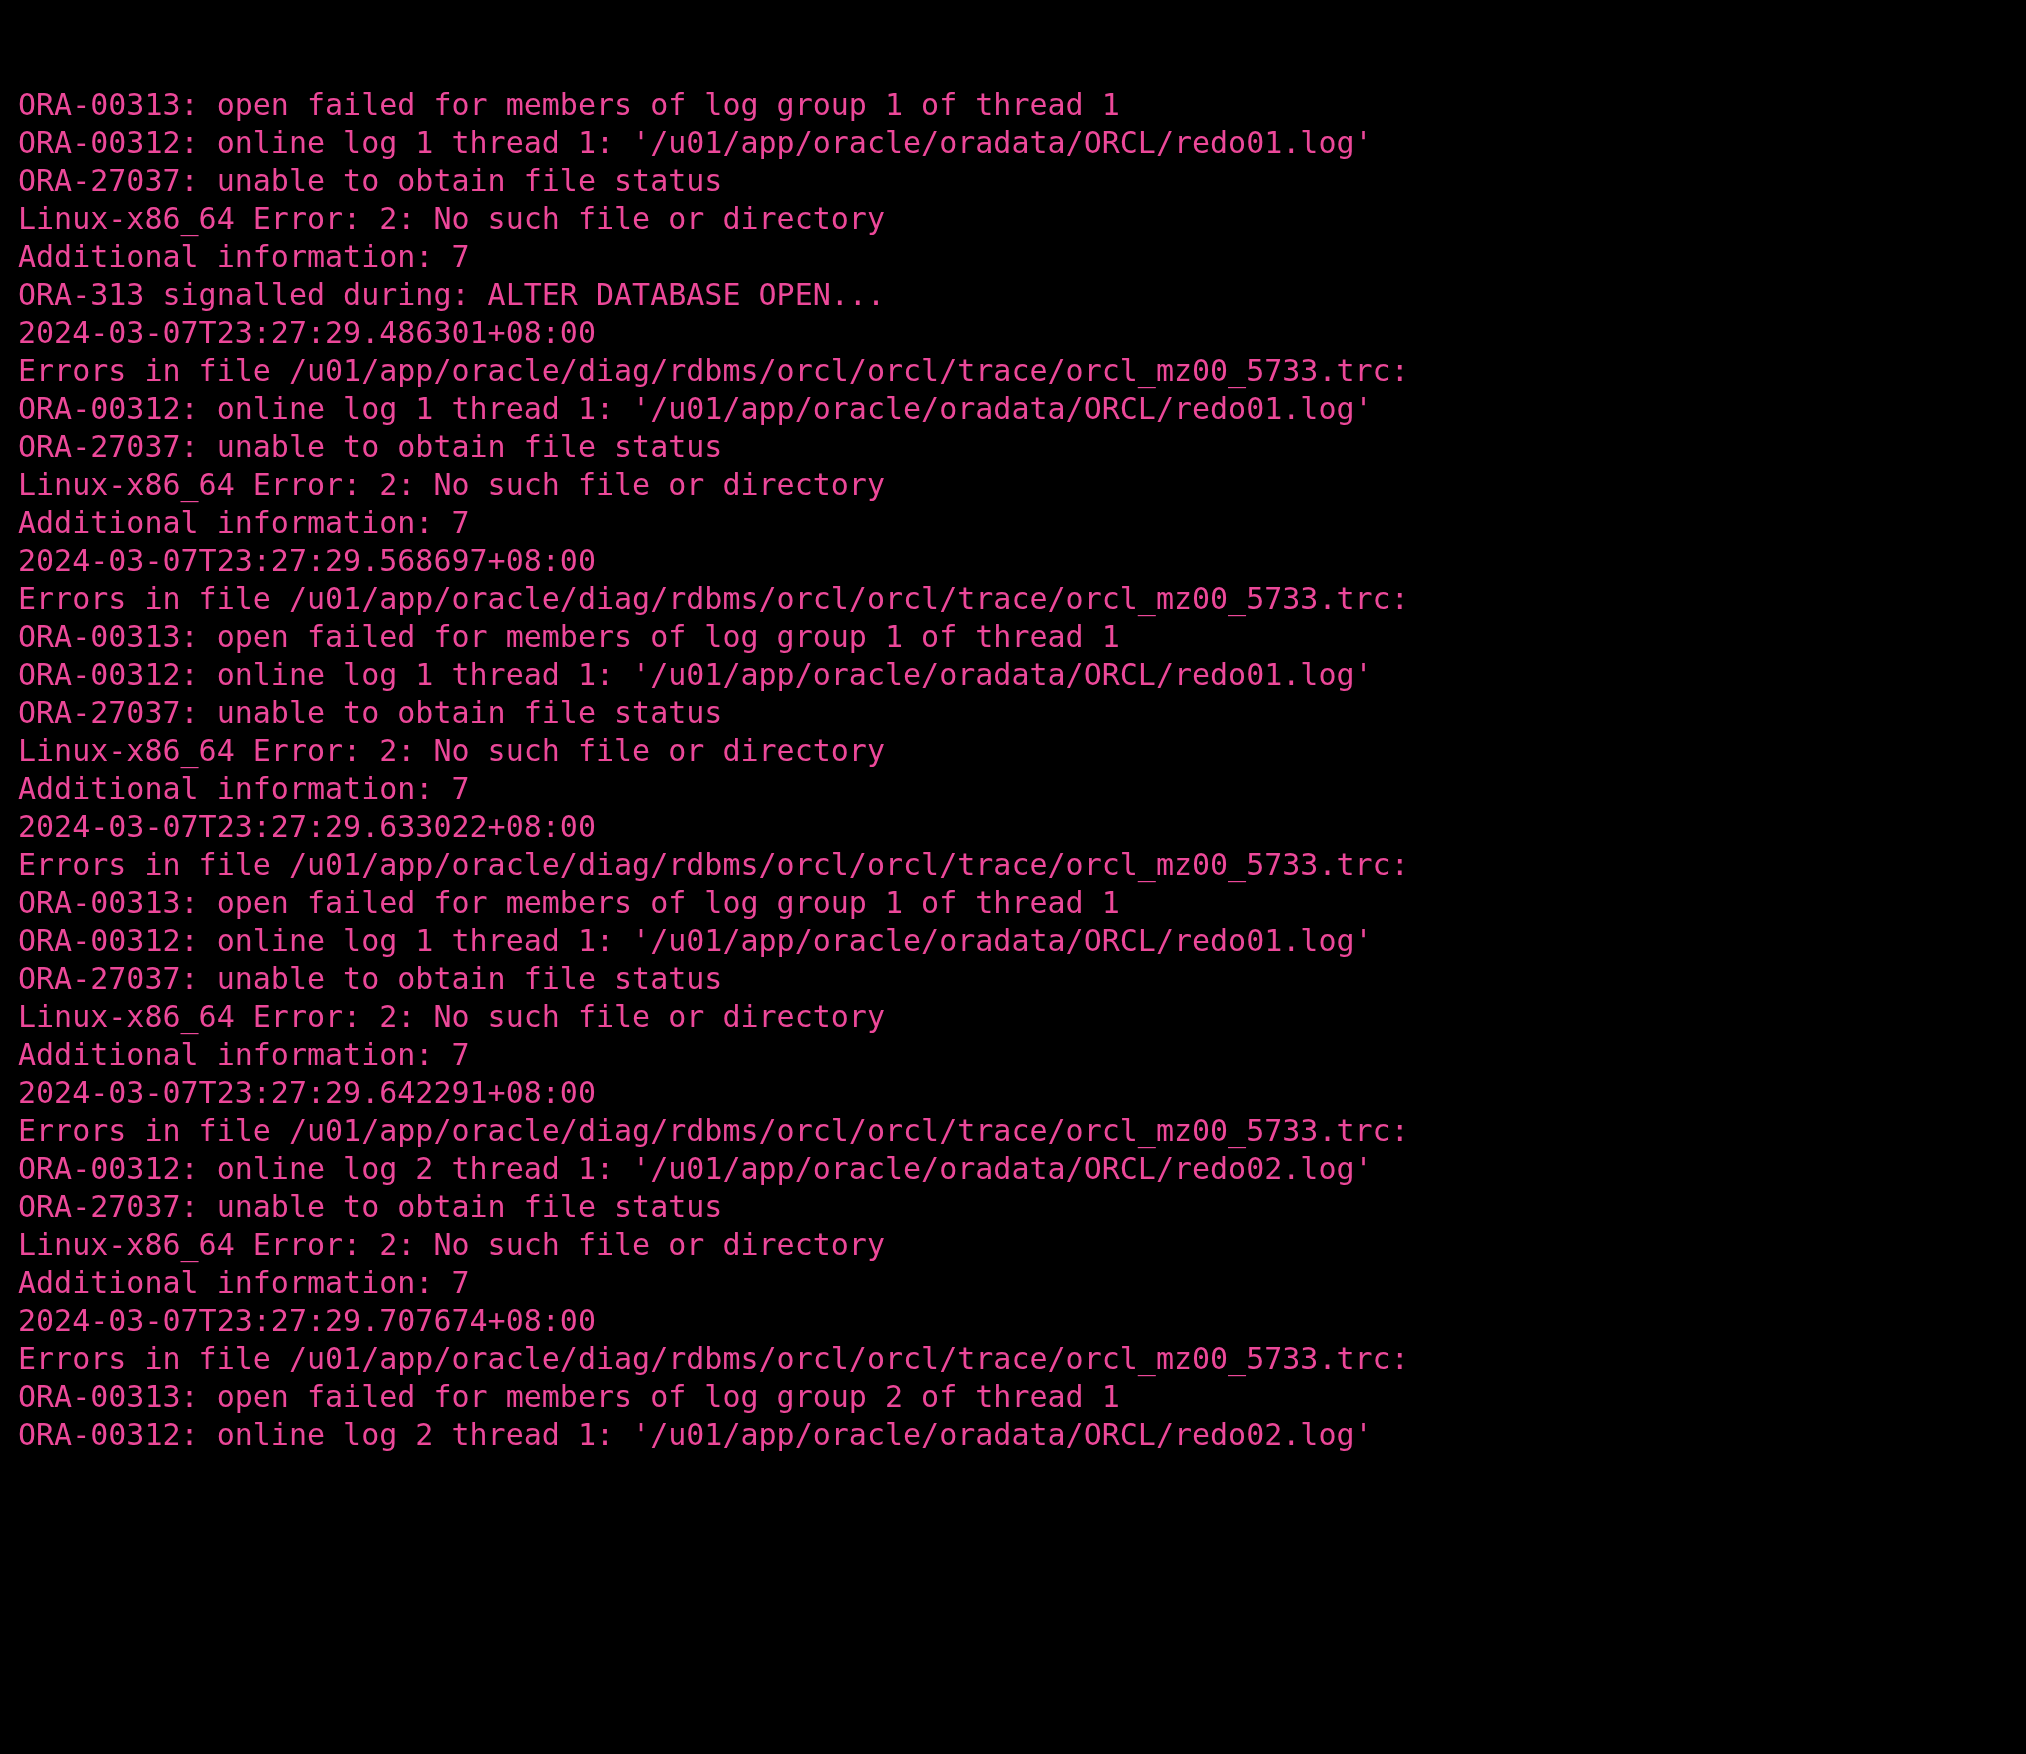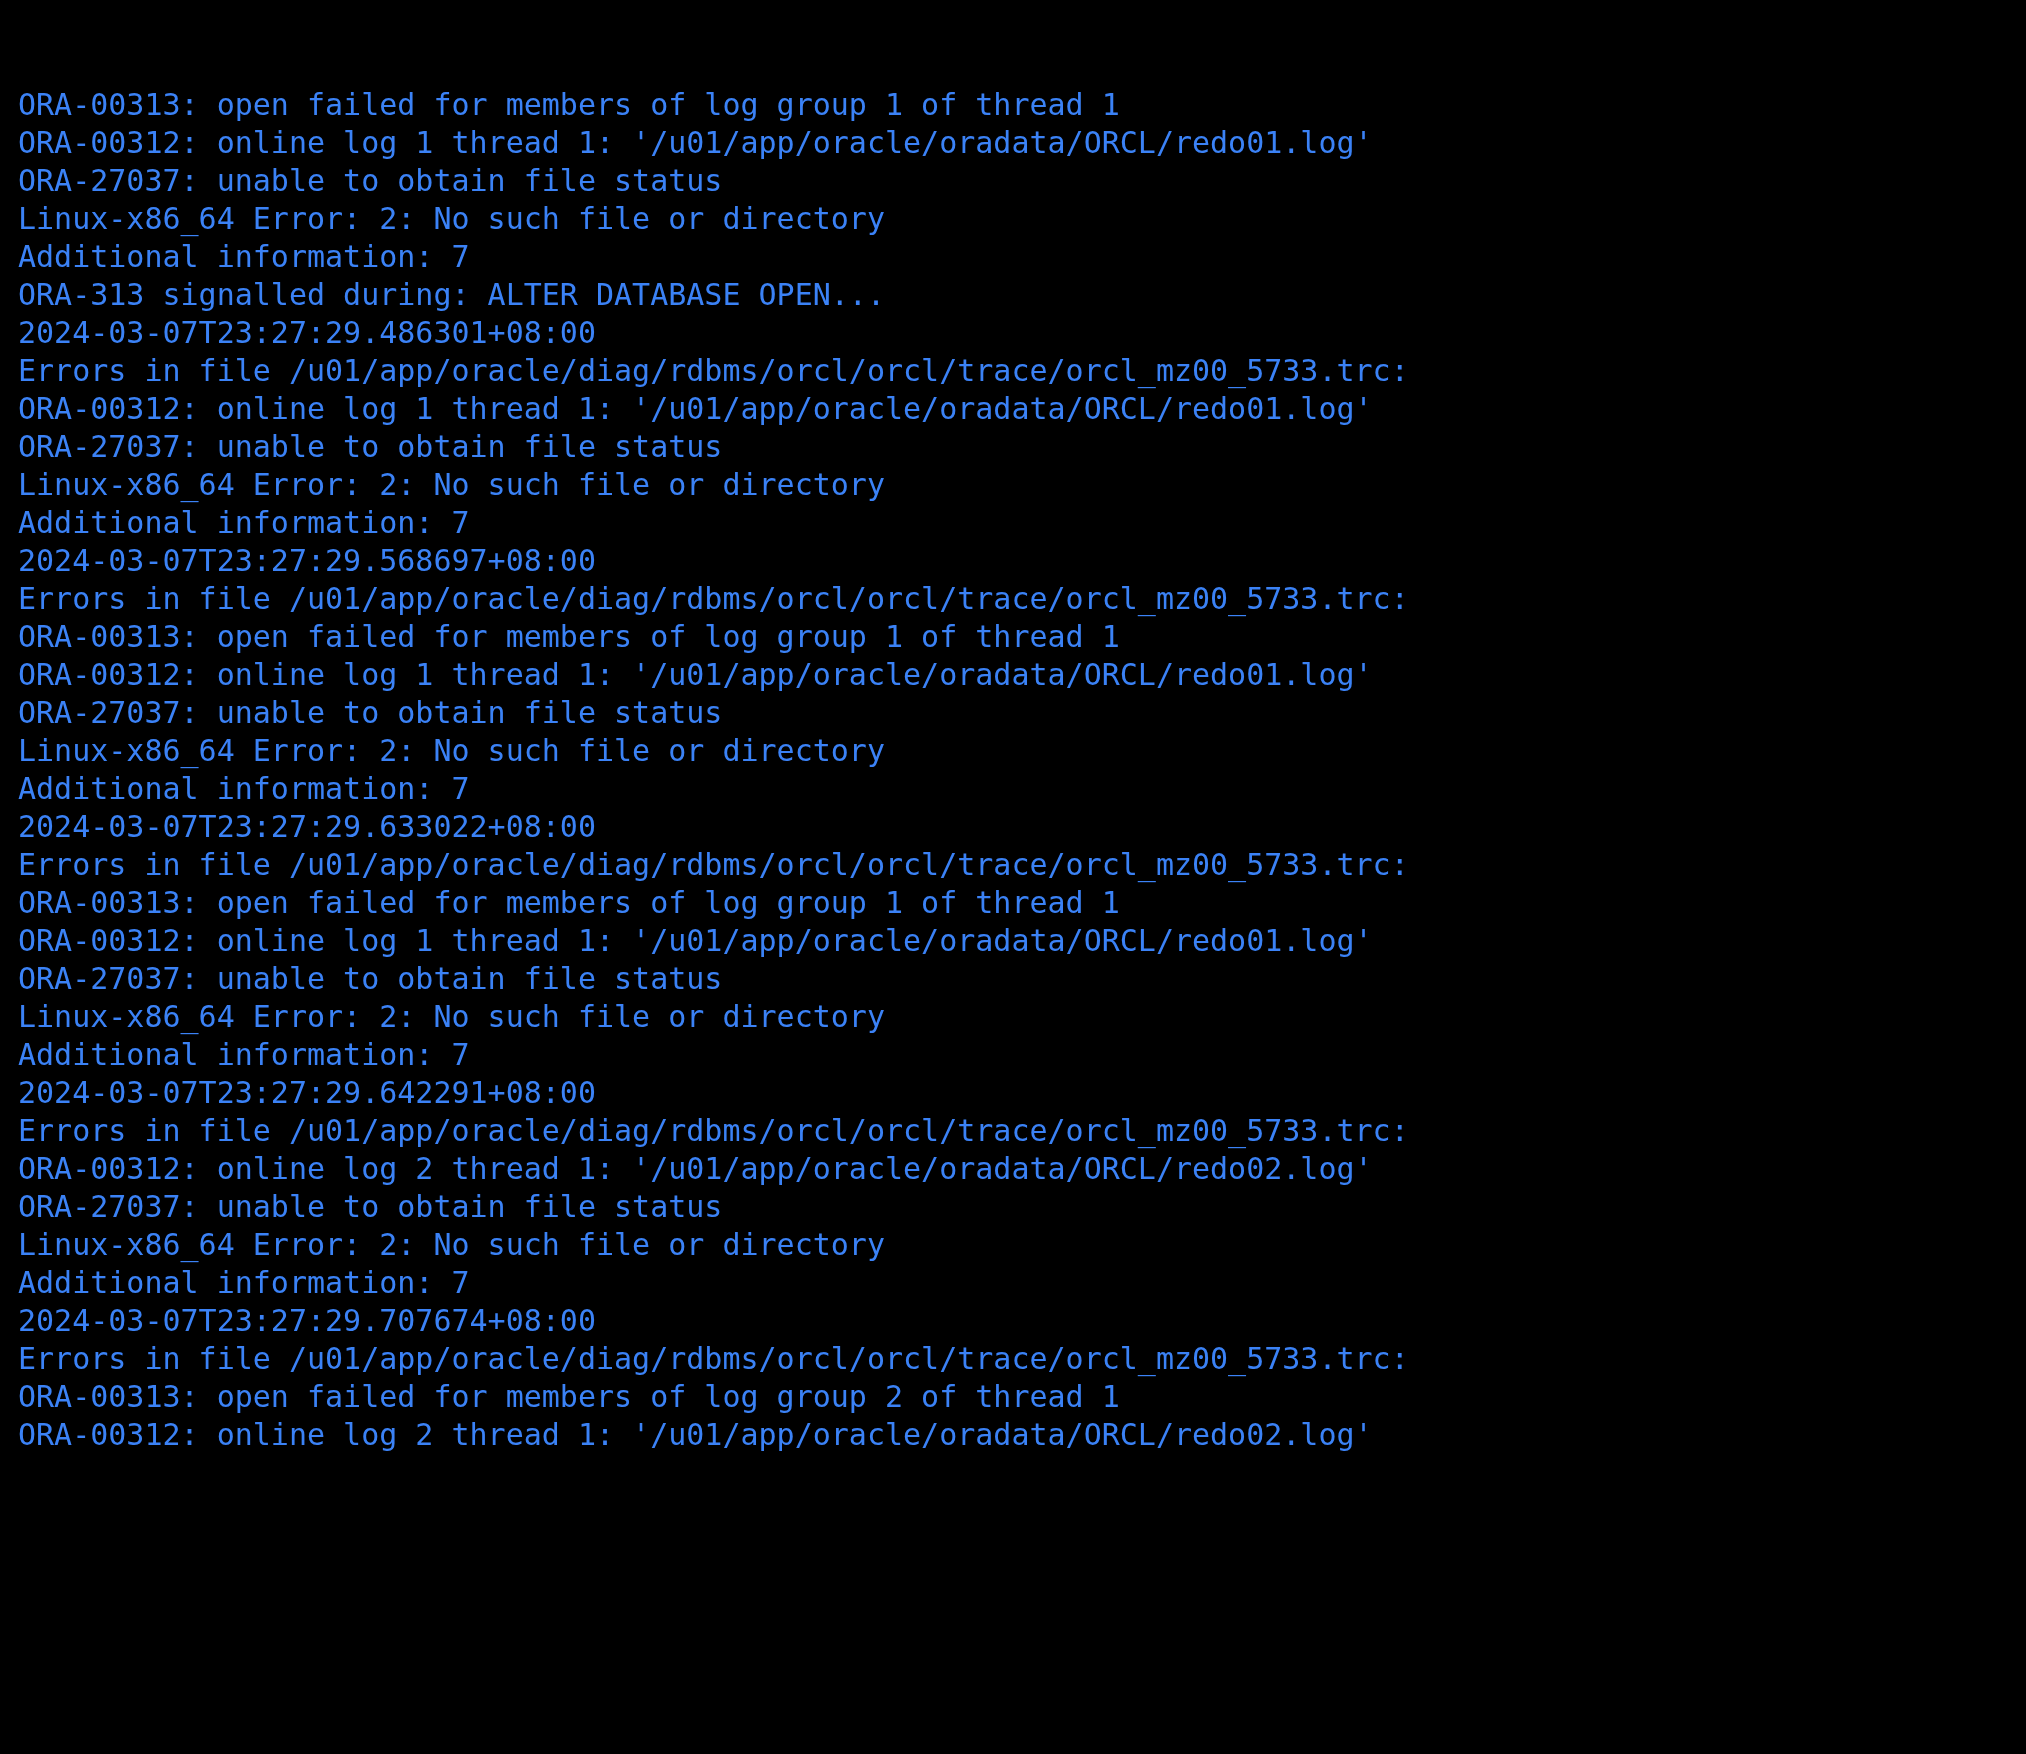--- a/index.html
+++ b/index.html
@@ -28,21 +28,21 @@
     white-space: pre;
     overflow: hidden;
   }
   .log-line {
     display: block;
     height: 38px;
     line-height: 38px;
     white-space: pre;
     font-family: "DejaVu Sans Mono", "Liberation Mono", monospace;
     font-size: 30px;
-    color: #3b82f6;
+    color: #ec4899;
     margin: 0;
     padding: 0;
   }
 </style>
 </head>
 <body>
 
 <div id="terminal">
   
 <span class="log-line">ORA-00313: open failed for members of log group 1 of thread 1</span><span class="log-line">ORA-00312: online log 1 thread 1: '/u01/app/oracle/oradata/ORCL/redo01.log'</span><span class="log-line">ORA-27037: unable to obtain file status</span><span class="log-line">Linux-x86_64 Error: 2: No such file or directory</span><span class="log-line">Additional information: 7</span><span class="log-line">ORA-313 signalled during: ALTER DATABASE OPEN...</span><span class="log-line">2024-03-07T23:27:29.486301+08:00</span><span class="log-line">Errors in file /u01/app/oracle/diag/rdbms/orcl/orcl/trace/orcl_mz00_5733.trc:</span><span class="log-line">ORA-00312: online log 1 thread 1: '/u01/app/oracle/oradata/ORCL/redo01.log'</span><span class="log-line">ORA-27037: unable to obtain file status</span><span class="log-line">Linux-x86_64 Error: 2: No such file or directory</span><span class="log-line">Additional information: 7</span><span class="log-line">2024-03-07T23:27:29.568697+08:00</span><span class="log-line">Errors in file /u01/app/oracle/diag/rdbms/orcl/orcl/trace/orcl_mz00_5733.trc:</span><span class="log-line">ORA-00313: open failed for members of log group 1 of thread 1</span><span class="log-line">ORA-00312: online log 1 thread 1: '/u01/app/oracle/oradata/ORCL/redo01.log'</span><span class="log-line">ORA-27037: unable to obtain file status</span><span class="log-line">Linux-x86_64 Error: 2: No such file or directory</span><span class="log-line">Additional information: 7</span><span class="log-line">2024-03-07T23:27:29.633022+08:00</span><span class="log-line">Errors in file /u01/app/oracle/diag/rdbms/orcl/orcl/trace/orcl_mz00_5733.trc:</span><span class="log-line">ORA-00313: open failed for members of log group 1 of thread 1</span><span class="log-line">ORA-00312: online log 1 thread 1: '/u01/app/oracle/oradata/ORCL/redo01.log'</span><span class="log-line">ORA-27037: unable to obtain file status</span><span class="log-line">Linux-x86_64 Error: 2: No such file or directory</span><span class="log-line">Additional information: 7</span><span class="log-line">2024-03-07T23:27:29.642291+08:00</span><span class="log-line">Errors in file /u01/app/oracle/diag/rdbms/orcl/orcl/trace/orcl_mz00_5733.trc:</span><span class="log-line">ORA-00312: online log 2 thread 1: '/u01/app/oracle/oradata/ORCL/redo02.log'</span><span class="log-line">ORA-27037: unable to obtain file status</span><span class="log-line">Linux-x86_64 Error: 2: No such file or directory</span><span class="log-line">Additional information: 7</span><span class="log-line">2024-03-07T23:27:29.707674+08:00</span><span class="log-line">Errors in file /u01/app/oracle/diag/rdbms/orcl/orcl/trace/orcl_mz00_5733.trc:</span><span class="log-line">ORA-00313: open failed for members of log group 2 of thread 1</span><span class="log-line">ORA-00312: online log 2 thread 1: '/u01/app/oracle/oradata/ORCL/redo02.log'</span></div>

